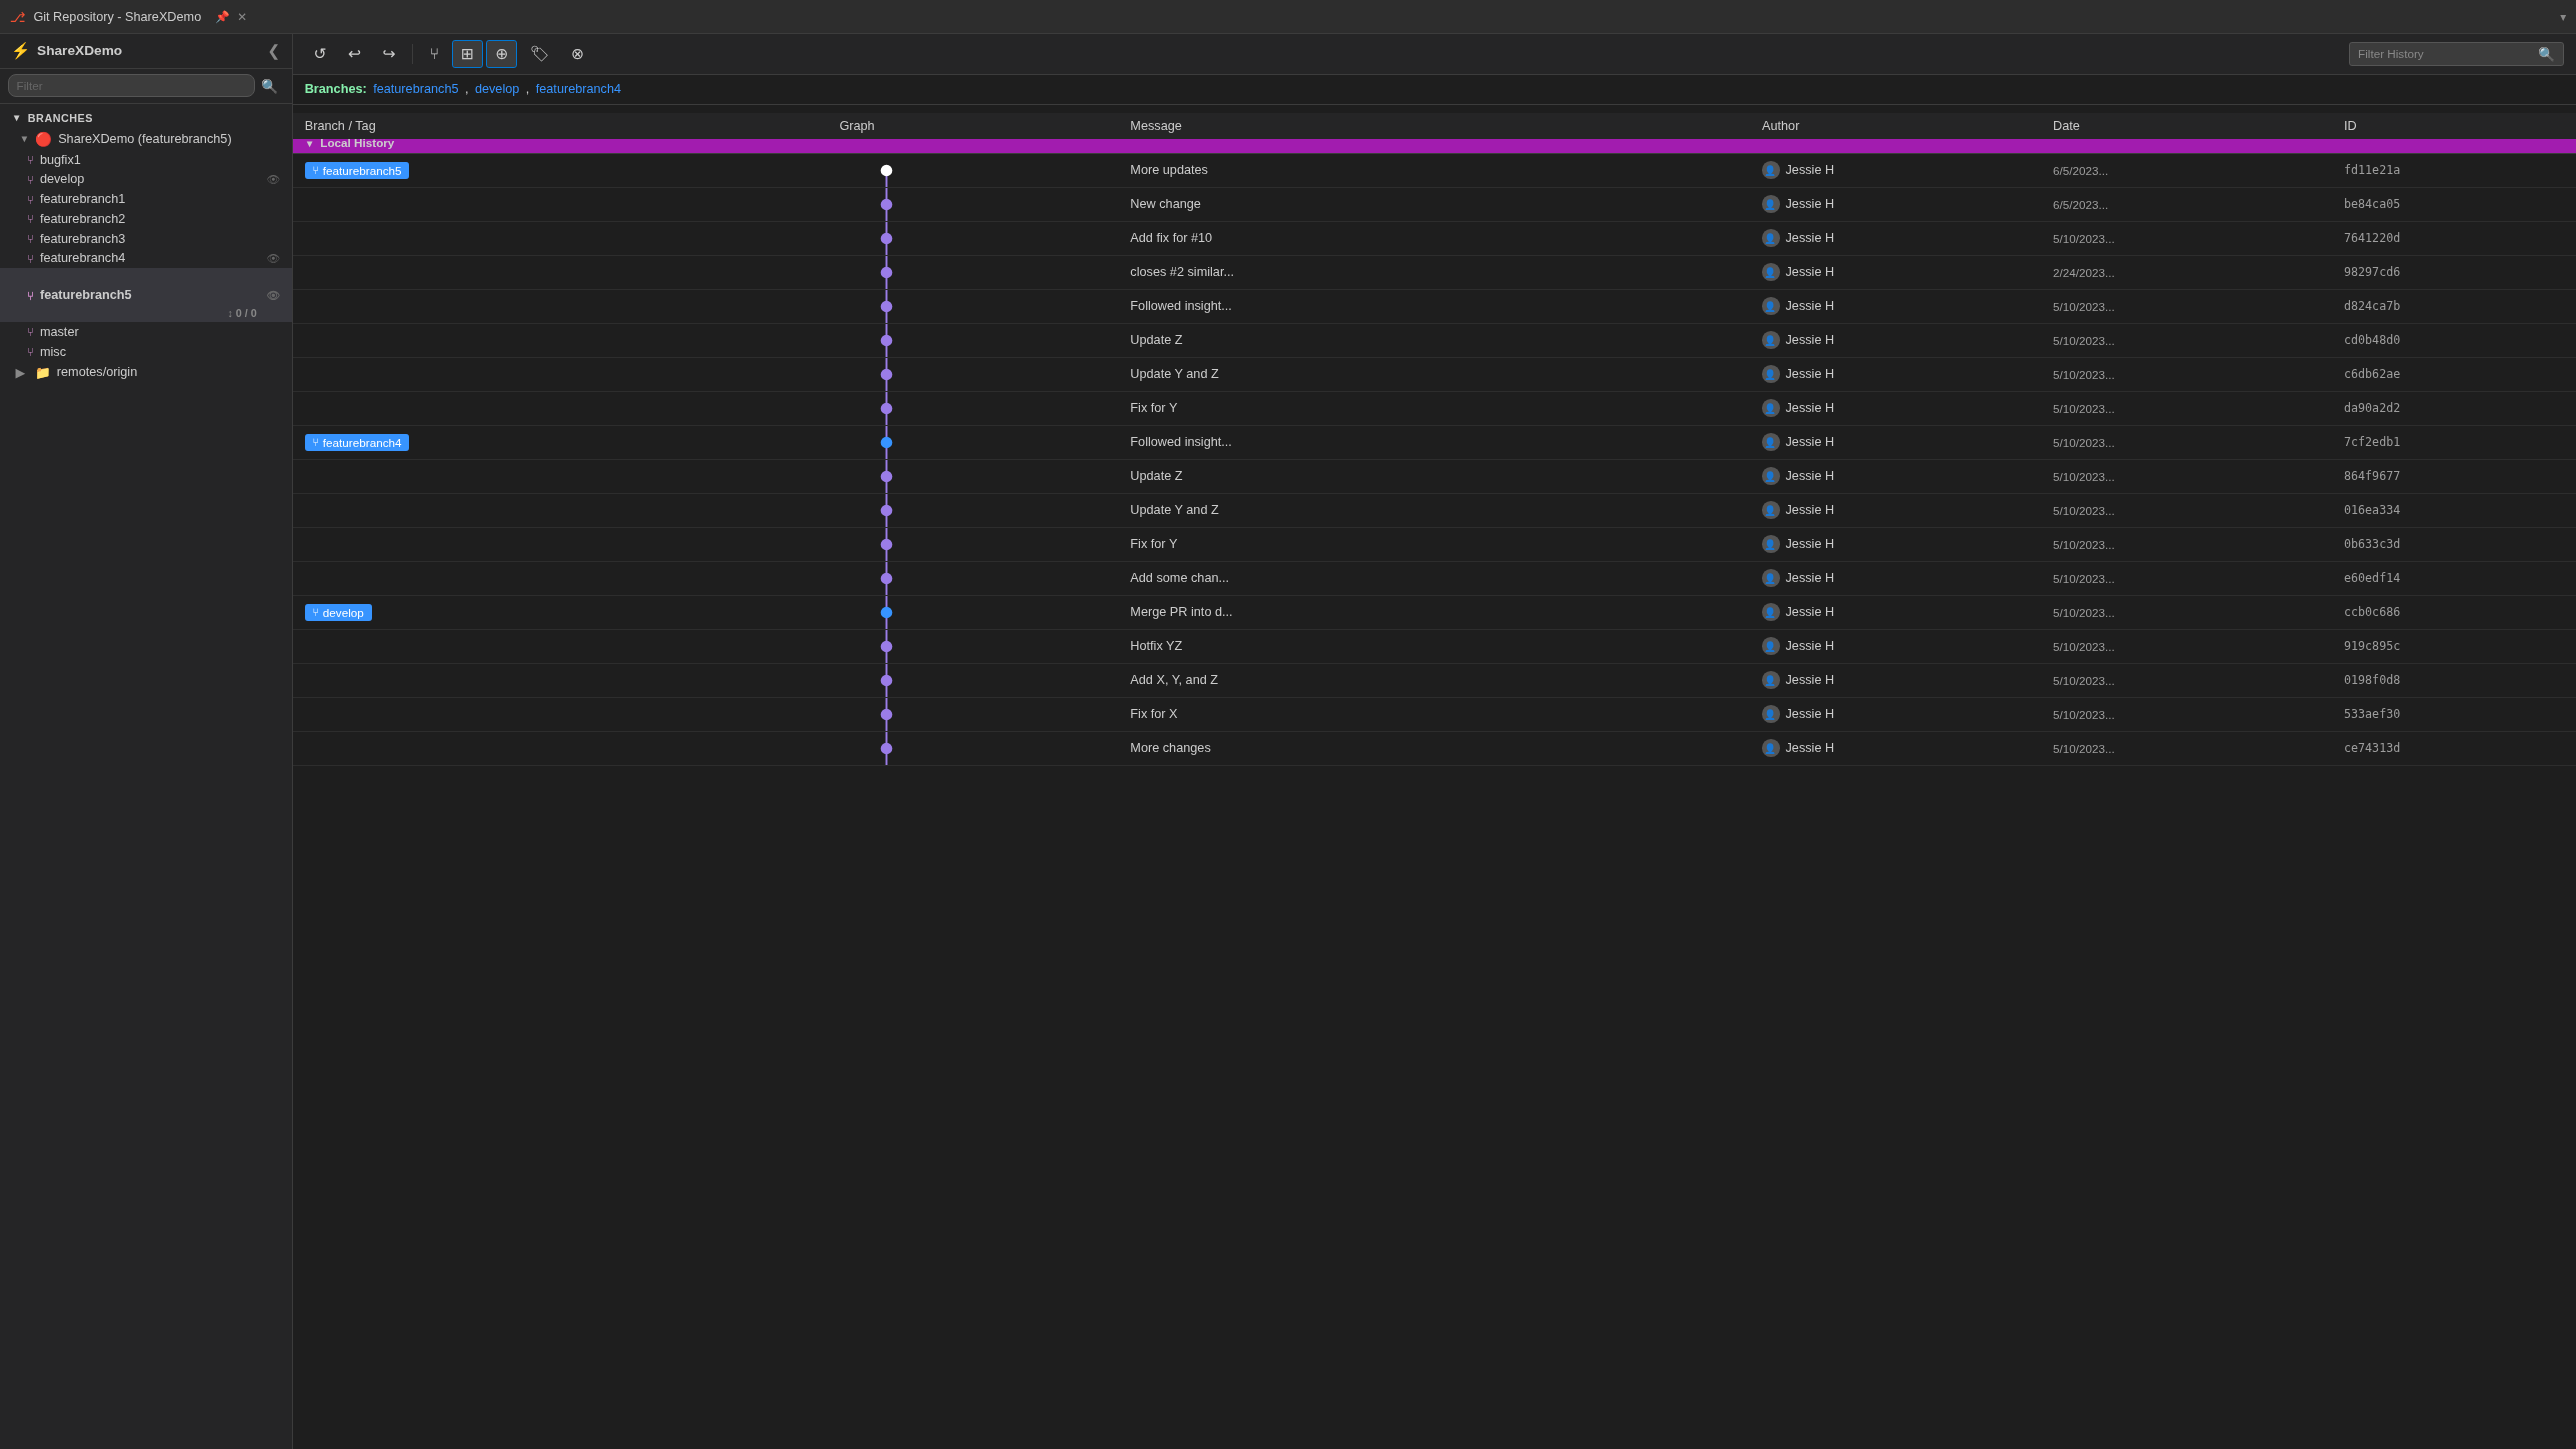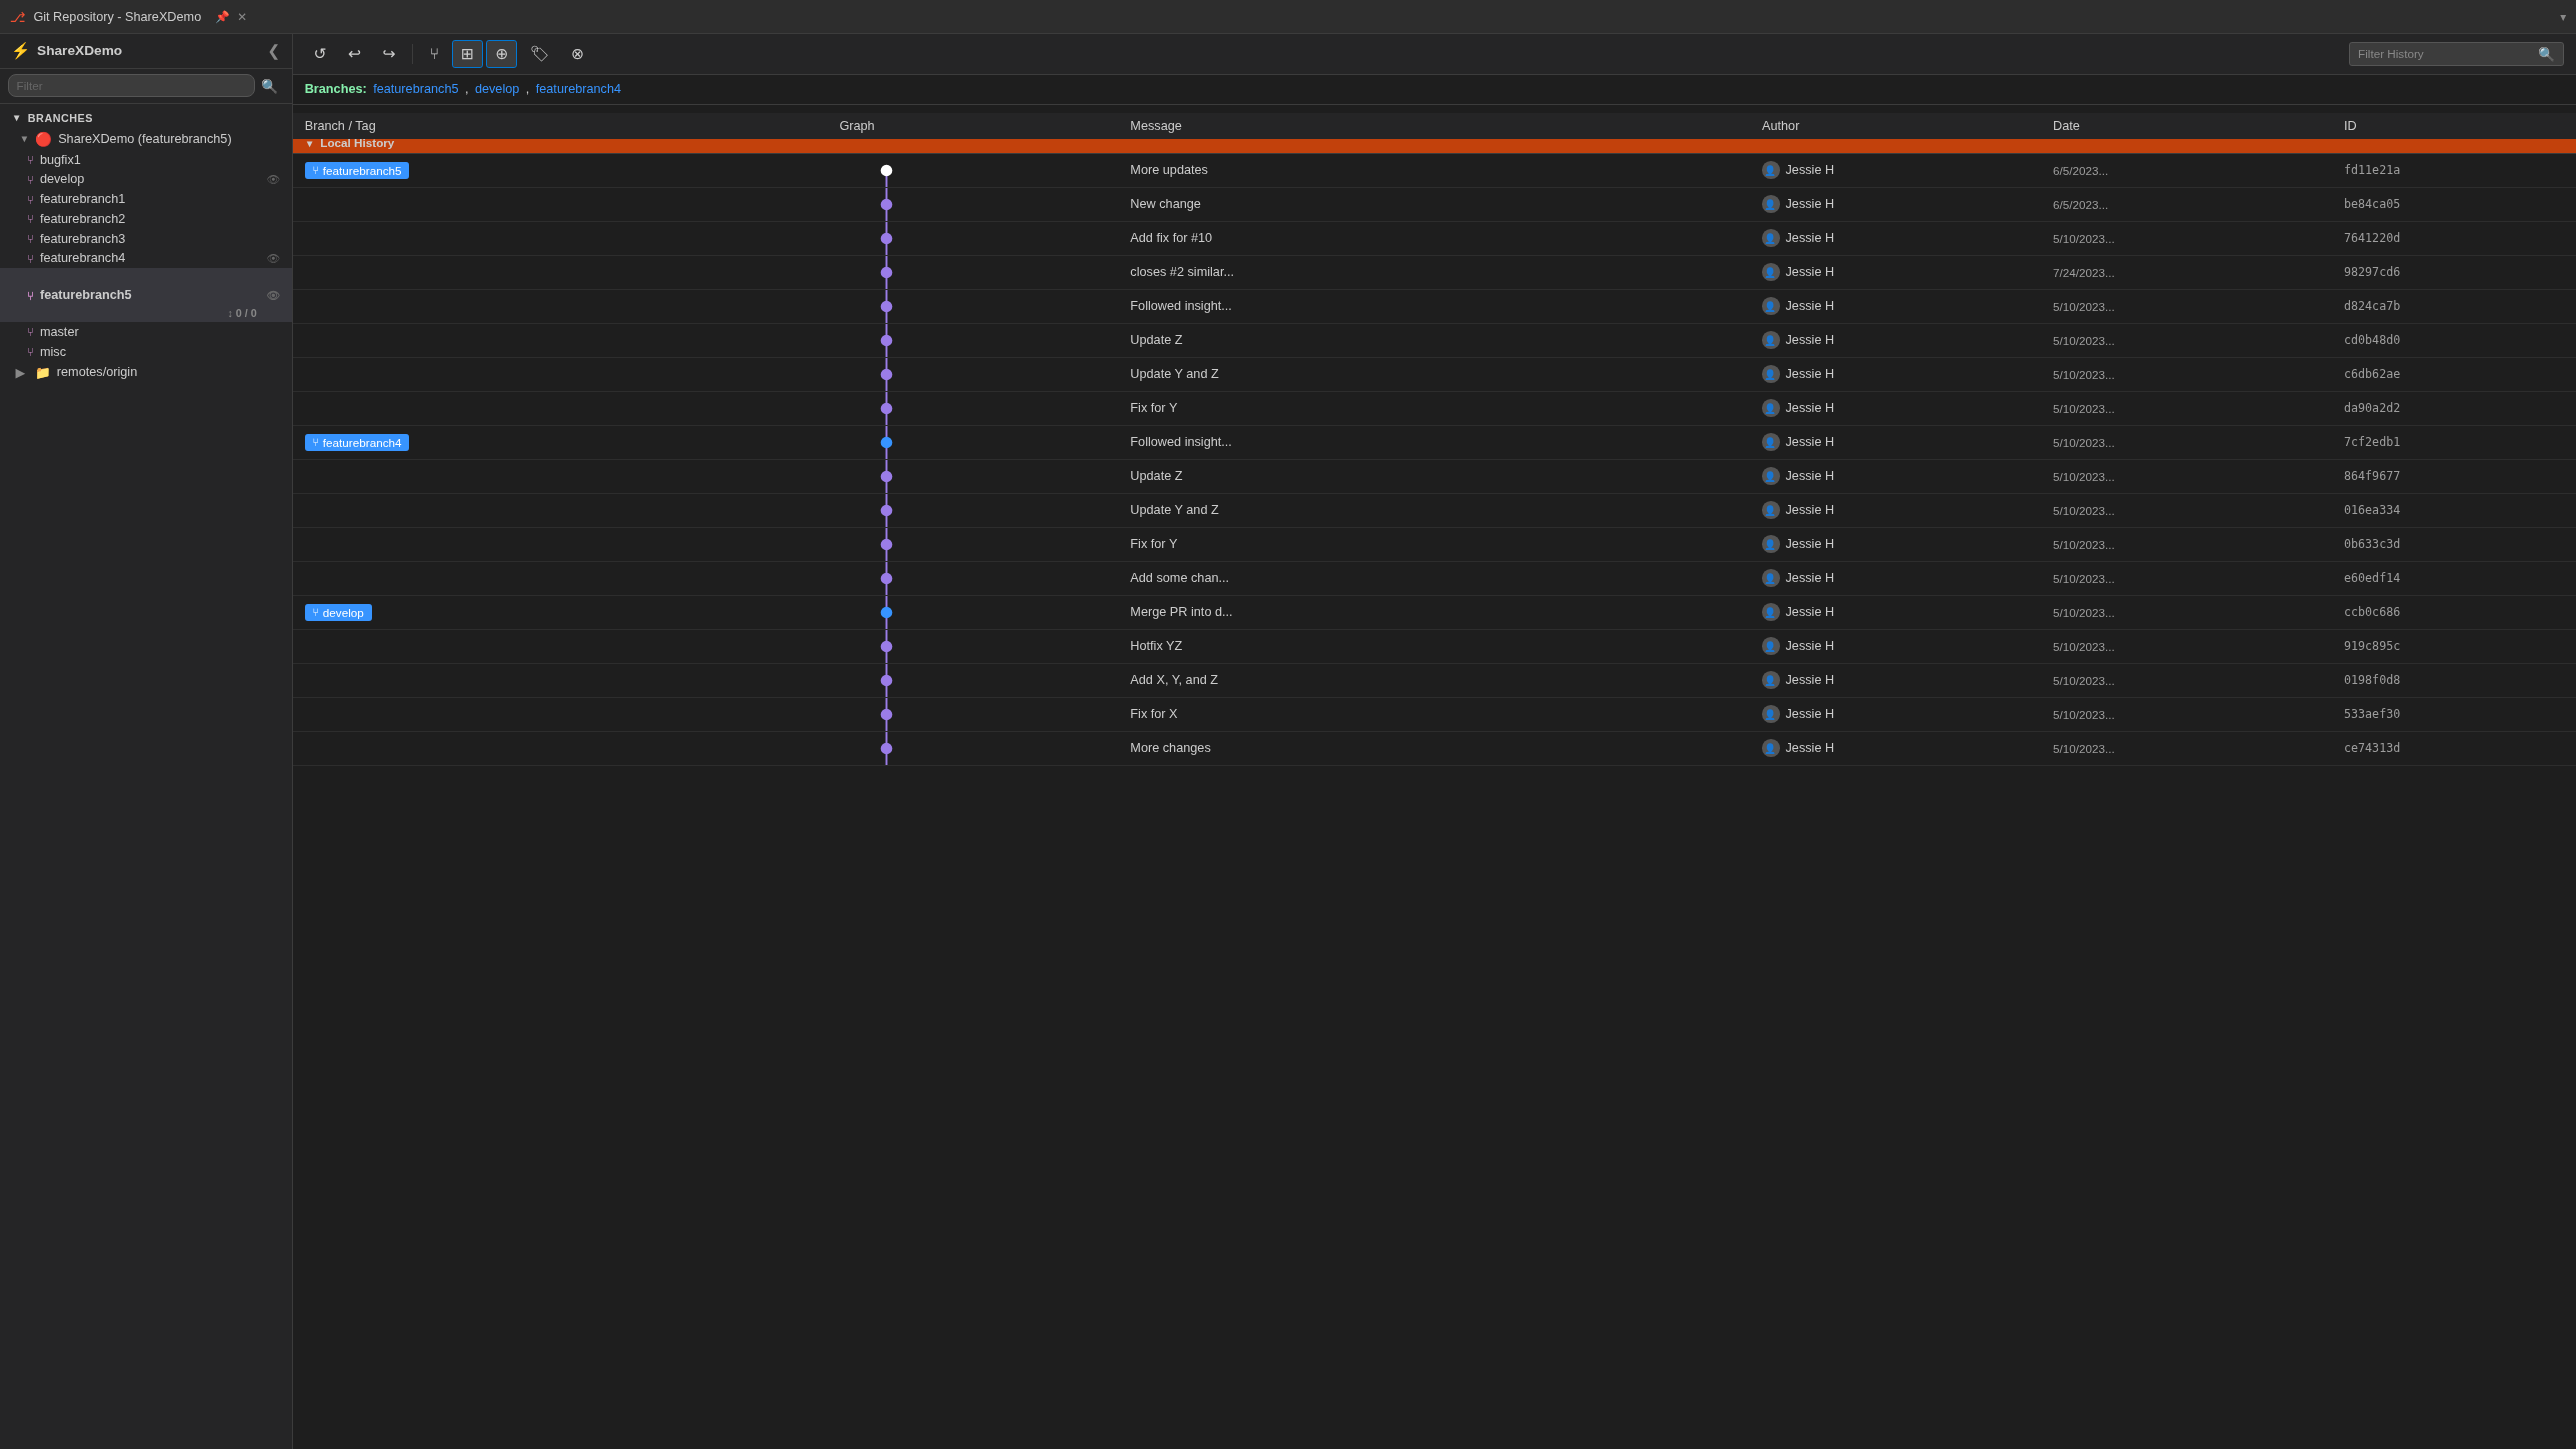--- a/index.html
+++ b/index.html
@@ -218,21 +218,21 @@
       z-index: 10;
     }
     #history-table thead th:first-child { width: 215px; }
     #history-table thead th.graph-col { width: 117px; }
     #history-table thead th.message-col { width: 254px; }
     #history-table thead th.author-col { width: 117px; }
     #history-table thead th.date-col { width: 117px; }
     #history-table thead th.id-col { width: 98px; }
     .section-row td {
       padding: 3.9px 11.7px;
-      background: #c2410c;
+      background: #a21caf;
       font-size: 11.7px;
       font-weight: 600;
       border-bottom: 1px solid #3c3c3c;
       color: #cccccc;
     }
     .section-row .expand-icon { margin-right: 5.9px; font-size: 9.8px; }
     .commit-row td {
       padding: 4.9px 11.7px;
       border-bottom: 1px solid #2d2d2d;
       vertical-align: middle;
@@ -479,21 +479,21 @@
                   <circle cx="60" cy="17" r="5" fill="#9b7de8" stroke="#9b7de8" stroke-width="2"></circle>
                 </svg>
               </td>
               <td class="message-cell">closes #2 similar...</td>
               <td>
                 <div class="author-cell">
                   <span class="author-avatar">👤</span>
                   <span>Jessie H</span>
                 </div>
               </td>
-              <td class="date-cell">7/24/2023...</td>
+              <td class="date-cell">2/24/2023...</td>
               <td class="id-cell">98297cd6</td>
             </tr>
             <tr class="commit-row">
               <td class="branch-tag-cell"></td>
               <td class="graph-cell">
                 <svg width="117" height="33" viewBox="0 0 120 34">
                   <line x1="60" y1="0" x2="60" y2="34" stroke="#9b7de8" stroke-width="2"></line>
                   <circle cx="60" cy="17" r="5" fill="#9b7de8" stroke="#9b7de8" stroke-width="2"></circle>
                 </svg>
               </td>

